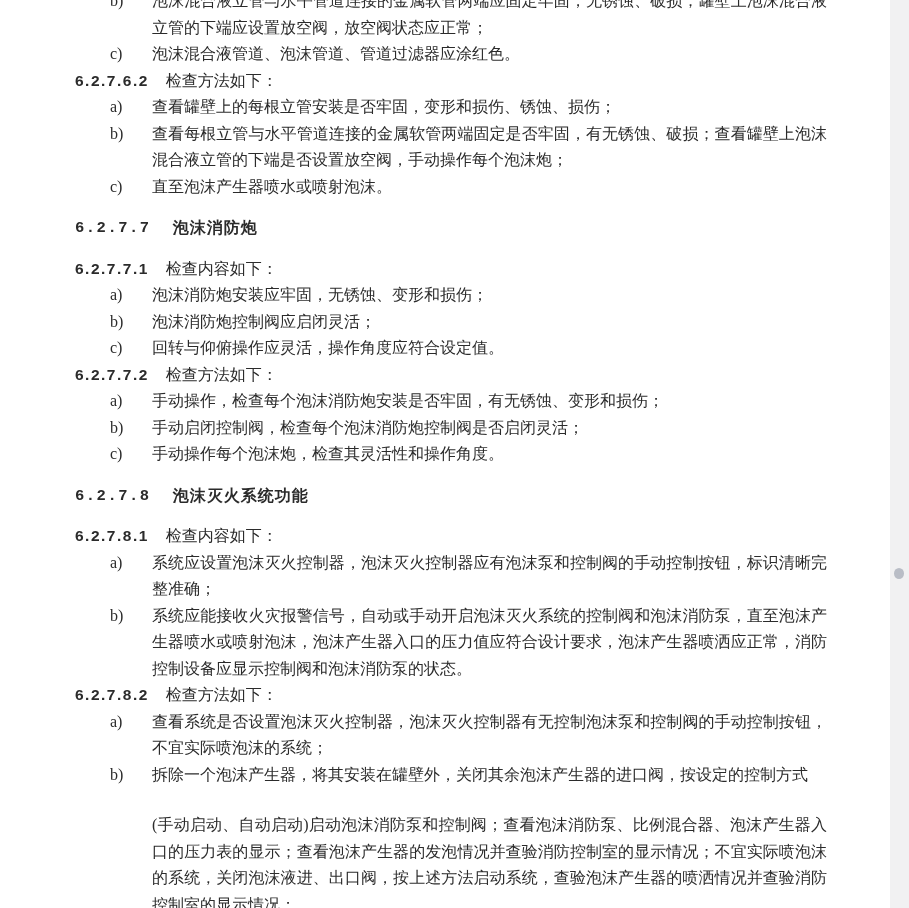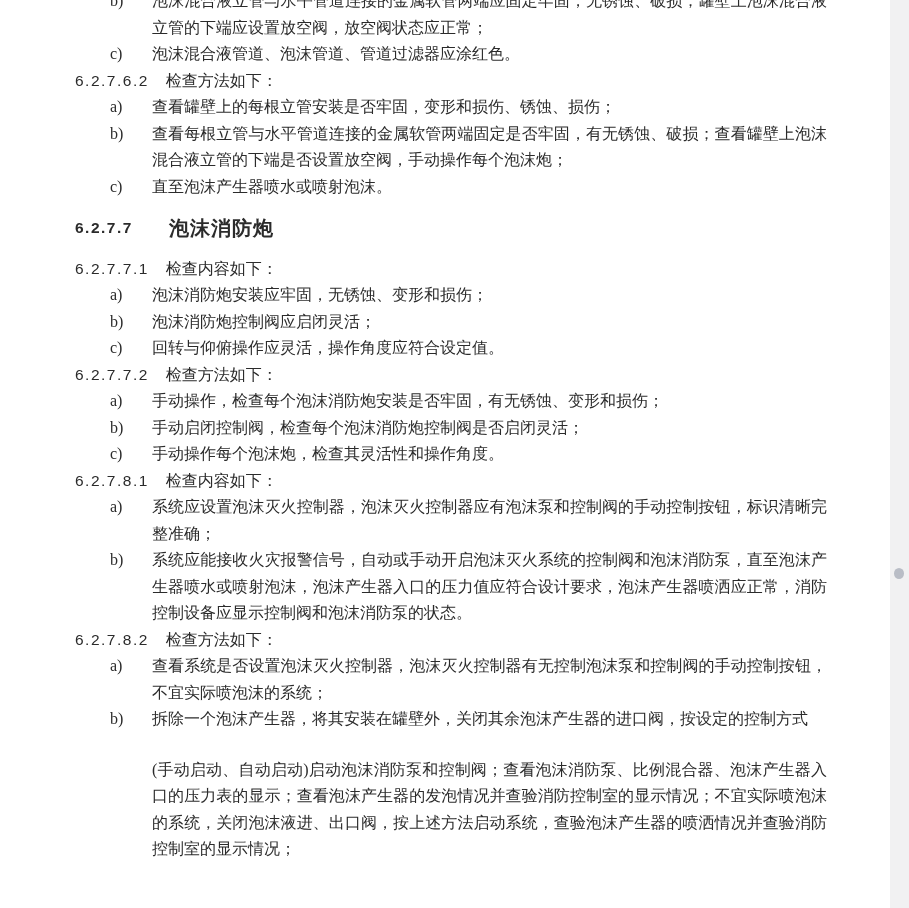--- a/index.html
+++ b/index.html
@@ -30,41 +30,41 @@
     text-align: justify;
   }
   
   .clause {
     display: flex;
   }
   .clause .num {
     flex: none;
     margin-right: 17px;
     font-family: "Liberation Sans", "DejaVu Sans", sans-serif;
-    font-weight: 400;
+    font-weight: 700;
     letter-spacing: 1.5px;
     font-size: 15.5px;
   }
   
   .heading {
     display: flex;
     margin: 15px 0 14px 0;
   }
   .heading .num {
     flex: none;
-    margin-right: 36px;
-    font-family: Liberation Sans, sans-serif;
+    margin-right: 22px;
+    font-family: Liberation Mono, monospace;
     font-weight: 700;
     letter-spacing: 1.5px;
     font-size: 15.5px;
   }
   .heading .htitle {
     font-family: "Liberation Sans", "DejaVu Sans", sans-serif;
     font-weight: 700;
-    font-size: 20px;
+    font-size: 16px;
     letter-spacing: 1px;
   }
   
   .item {
     display: flex;
     margin-left: 35px;
   }
   .item .marker {
     flex: none;
     width: 42px;
@@ -155,20 +155,24 @@
         <span class="marker">a)</span>
         <span class="itext">手动操作，检查每个泡沫消防炮安装是否牢固，有无锈蚀、变形和损伤；</span>
       </div>
       <div class="item">
         <span class="marker">b)</span>
         <span class="itext">手动启闭控制阀，检查每个泡沫消防炮控制阀是否启闭灵活；</span>
       </div>
       <div class="item">
         <span class="marker">c)</span>
         <span class="itext">手动操作每个泡沫炮，检查其灵活性和操作角度。</span>
+      </div>
+      <div class="heading">
+        <span class="num">6.2.7.8</span>
+        <span class="htitle">泡沫灭火系统功能</span>
       </div>
       <div class="clause">
         <span class="num">6.2.7.8.1</span>
         <span class="ctext">检查内容如下：</span>
       </div>
       <div class="item">
         <span class="marker">a)</span>
         <span class="itext">系统应设置泡沫灭火控制器，泡沫灭火控制器应有泡沫泵和控制阀的手动控制按钮，标识清晰完整准确；</span>
       </div>
       <div class="item">

